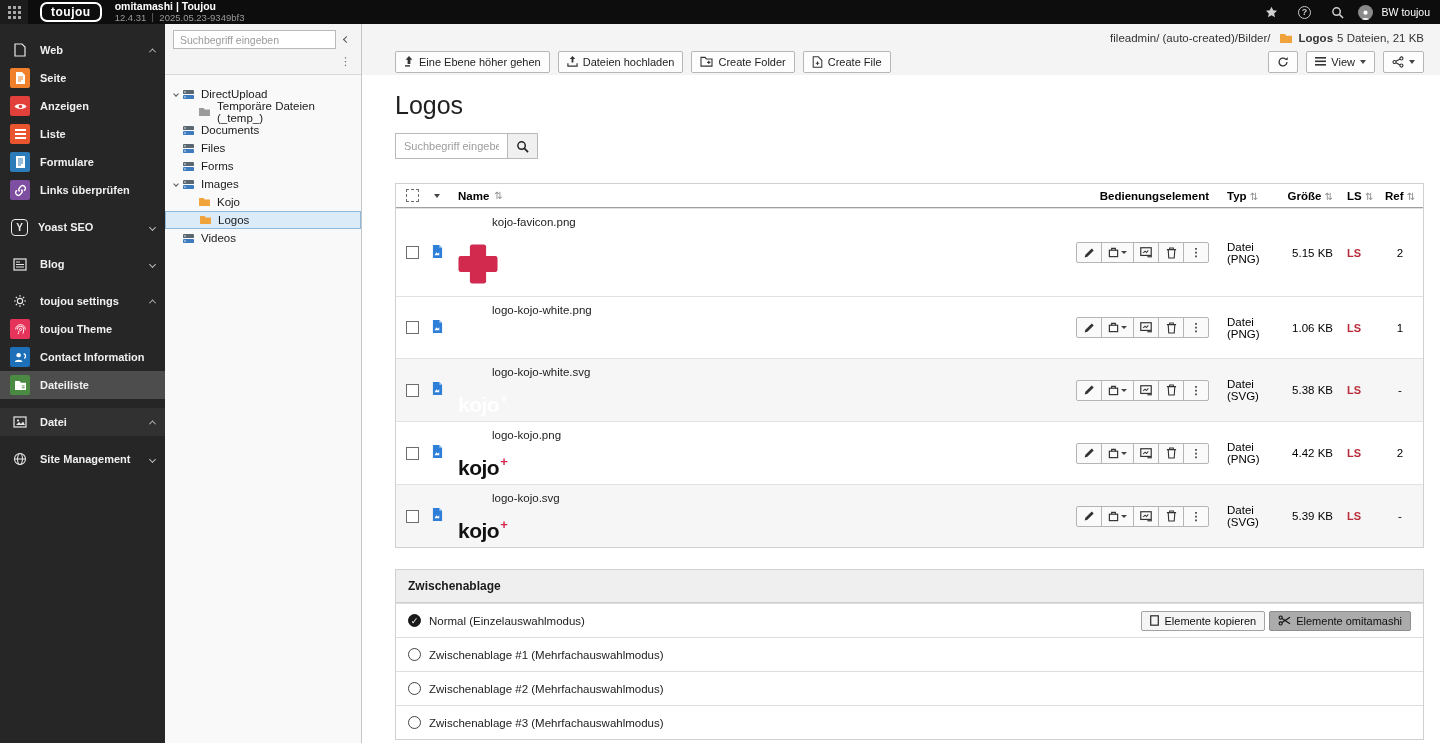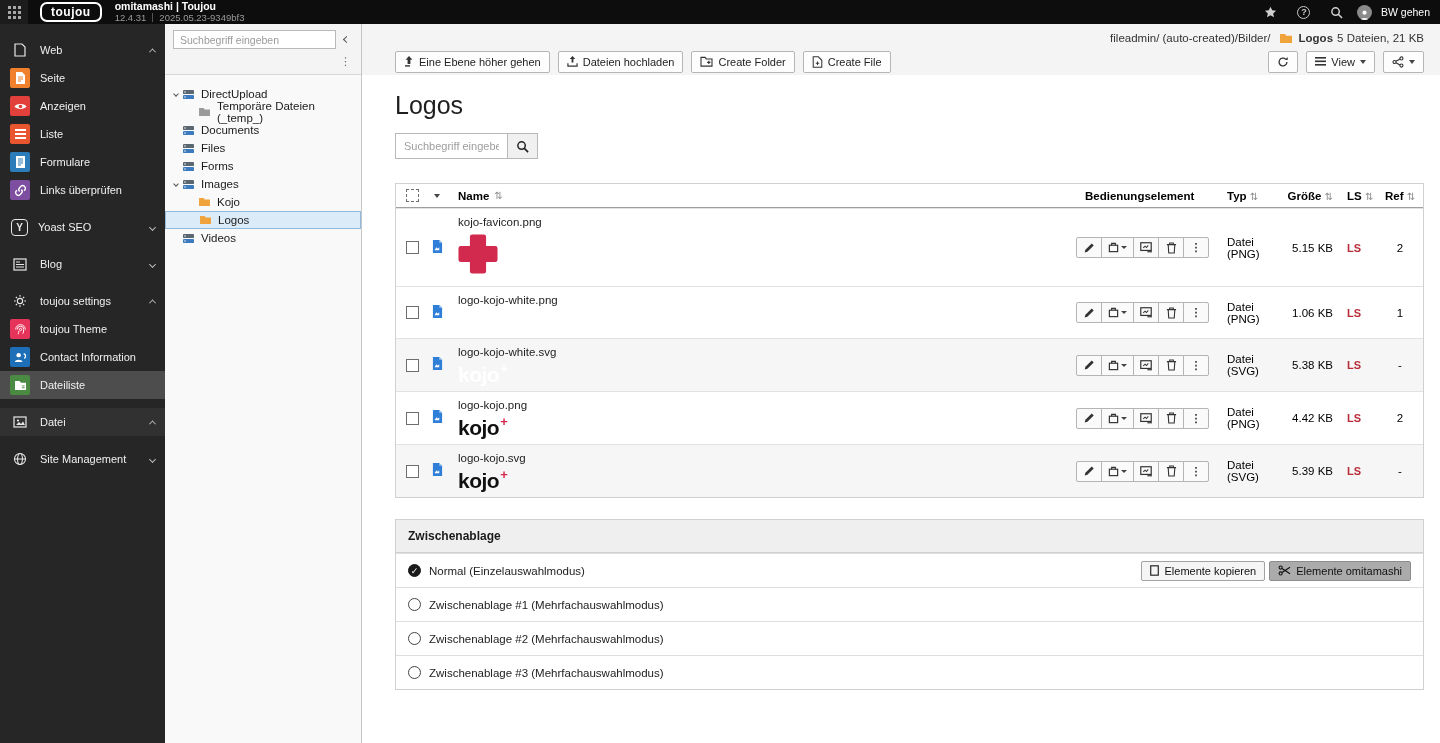--- a/index.html
+++ b/index.html
@@ -24,21 +24,21 @@
   .avatar { width:15px; height:15px; border-radius:50%; background:#8a8a8a; display:flex;
             align-items:flex-end; justify-content:center; overflow:hidden; }
   .tb-user { font-size:10.5px; margin-left:2px; }
 
   
   .app { display:flex; height:719px; }
 
   
   .sidebar { width:165px; background:#262626; color:#f0f0f0; padding-top:12px; flex-shrink:0; }
   .sb-item { height:28px; display:flex; align-items:center; padding:0 10px; font-size:11px; cursor:pointer; }
-  .sb-item .sb-label { flex:1; margin-left:10px; white-space:nowrap; }
+  .sb-item .sb-label { flex:1; margin-left:10px; white-space:nowrap;font-weight:bold; }
   .sb-gap { margin-top:9px; }
   .sb-icon { width:20px; height:20px; border-radius:2px; display:flex; align-items:center;
              justify-content:center; flex-shrink:0; }
   .sb-icon.plain { background:transparent; }
   .sb-section-datei { background:#313131; }
   .sb-selected { background:#4d4d4d; }
   .chev { display:inline-block; width:5px; height:5px; border-right:1.4px solid #bbb;
           border-bottom:1.4px solid #bbb; }
   .chev.up { transform:rotate(-135deg) translate(-1px,-1px); }
   .chev.down { transform:rotate(45deg); }
@@ -97,22 +97,22 @@
   .cb { width:13px; height:13px; border:1px solid #6e6e6e; background:#fff; margin-left:10px; cursor:pointer;}
   .head-name { display:flex; align-items:center; gap:5px; }
   .sort { color:#8b8b8b; font-size:10px; font-weight:normal; }
   .col-ctrl { display:flex; justify-content:flex-end; padding-right:6px; }
   .col-typ { font-size:11.5px; padding-left:12px; }
   .col-size { font-size:11.5px; text-align:right; }
   .col-ls { font-size:11px; font-weight:bold; color:#b92d3a; padding-left:14px; }
   .col-ref { font-size:11.5px; text-align:center; }
   .head-right { font-size:11.5px; }
   .namecell { padding:7px 0 6px 0; }
-  .fname { font-size:11.5px; color:#222; cursor:pointer; }
-  .thumb { margin-top:4px; }
+  .fname { font-size:11.5px; color:#222; cursor:pointer;margin-left:34px; }
+  .thumb { margin-top:14px; }
   .kojo-logo { font-weight:bold; font-size:21px; letter-spacing:-0.5px; line-height:1; color:#111; }
   .kojo-logo .kplus { color:#d2294e; font-size:13px; vertical-align:9px; margin-left:1px; }
   .kojo-logo.white { color:#fff; }
   .kojo-logo.white .kplus { color:#fff; }
   .act-group { display:inline-flex; }
   .abtn { width:26px; height:21px; border:1px solid #b5b5b5; background:#fafafa; display:flex;
           align-items:center; justify-content:center; margin-left:-1px; cursor:pointer; gap:2px;}
   .abtn:first-child { margin-left:0; border-radius:2px 0 0 2px; }
   .abtn:last-child { border-radius:0 2px 2px 0; }
   .abtn.wide { width:33px; }
@@ -179,21 +179,21 @@
           <circle cx="6" cy="6" r="4" fill="none" stroke="#cfcfcf" stroke-width="1.6"></circle>
           <line x1="9" y1="9" x2="13" y2="13" stroke="#cfcfcf" stroke-width="1.6"></line>
         </svg>
     </span>
     <span class="avatar">
       <svg width="11" height="11" viewBox="0 0 12 12">
           <circle cx="6" cy="4" r="2.3" fill="#fff"></circle>
           <path d="M1.5 12c0-3 9-3 9 0z" fill="#fff"></path>
         </svg>
     </span>
-    <span class="tb-user">BW gehen</span>
+    <span class="tb-user">BW toujou</span>
   </div>
 </div>
 
 <div class="app">
 
   <div class="sidebar">
 
     <div class="sb-item">
       <span class="sb-icon plain">
         <svg width="14" height="14" viewBox="0 0 14 14">
@@ -549,21 +549,21 @@
       </div>
 
       <div class="filetable">
         <div class="frow head">
           <span class="cb" style="border-style:dashed"></span>
           <span class="caret" style="margin-left:2px"></span>
           <span class="head-name">
             <span>Name</span>
             <span class="sort">⇅</span>
           </span>
-          <span class="head-right" style="padding-right:6px">Bedienungselement</span>
+          <span class="head-right" style="text-align:right;padding-right:6px">Bedienungselement</span>
           <span class="head-right col-typ">
             <span>Typ</span>
             <span class="sort">⇅</span>
           </span>
           <span class="head-right" style="text-align:right">
             <span>Größe</span>
             <span class="sort">⇅</span>
           </span>
           <span class="head-right" style="padding-left:14px">
             <span>LS</span>

